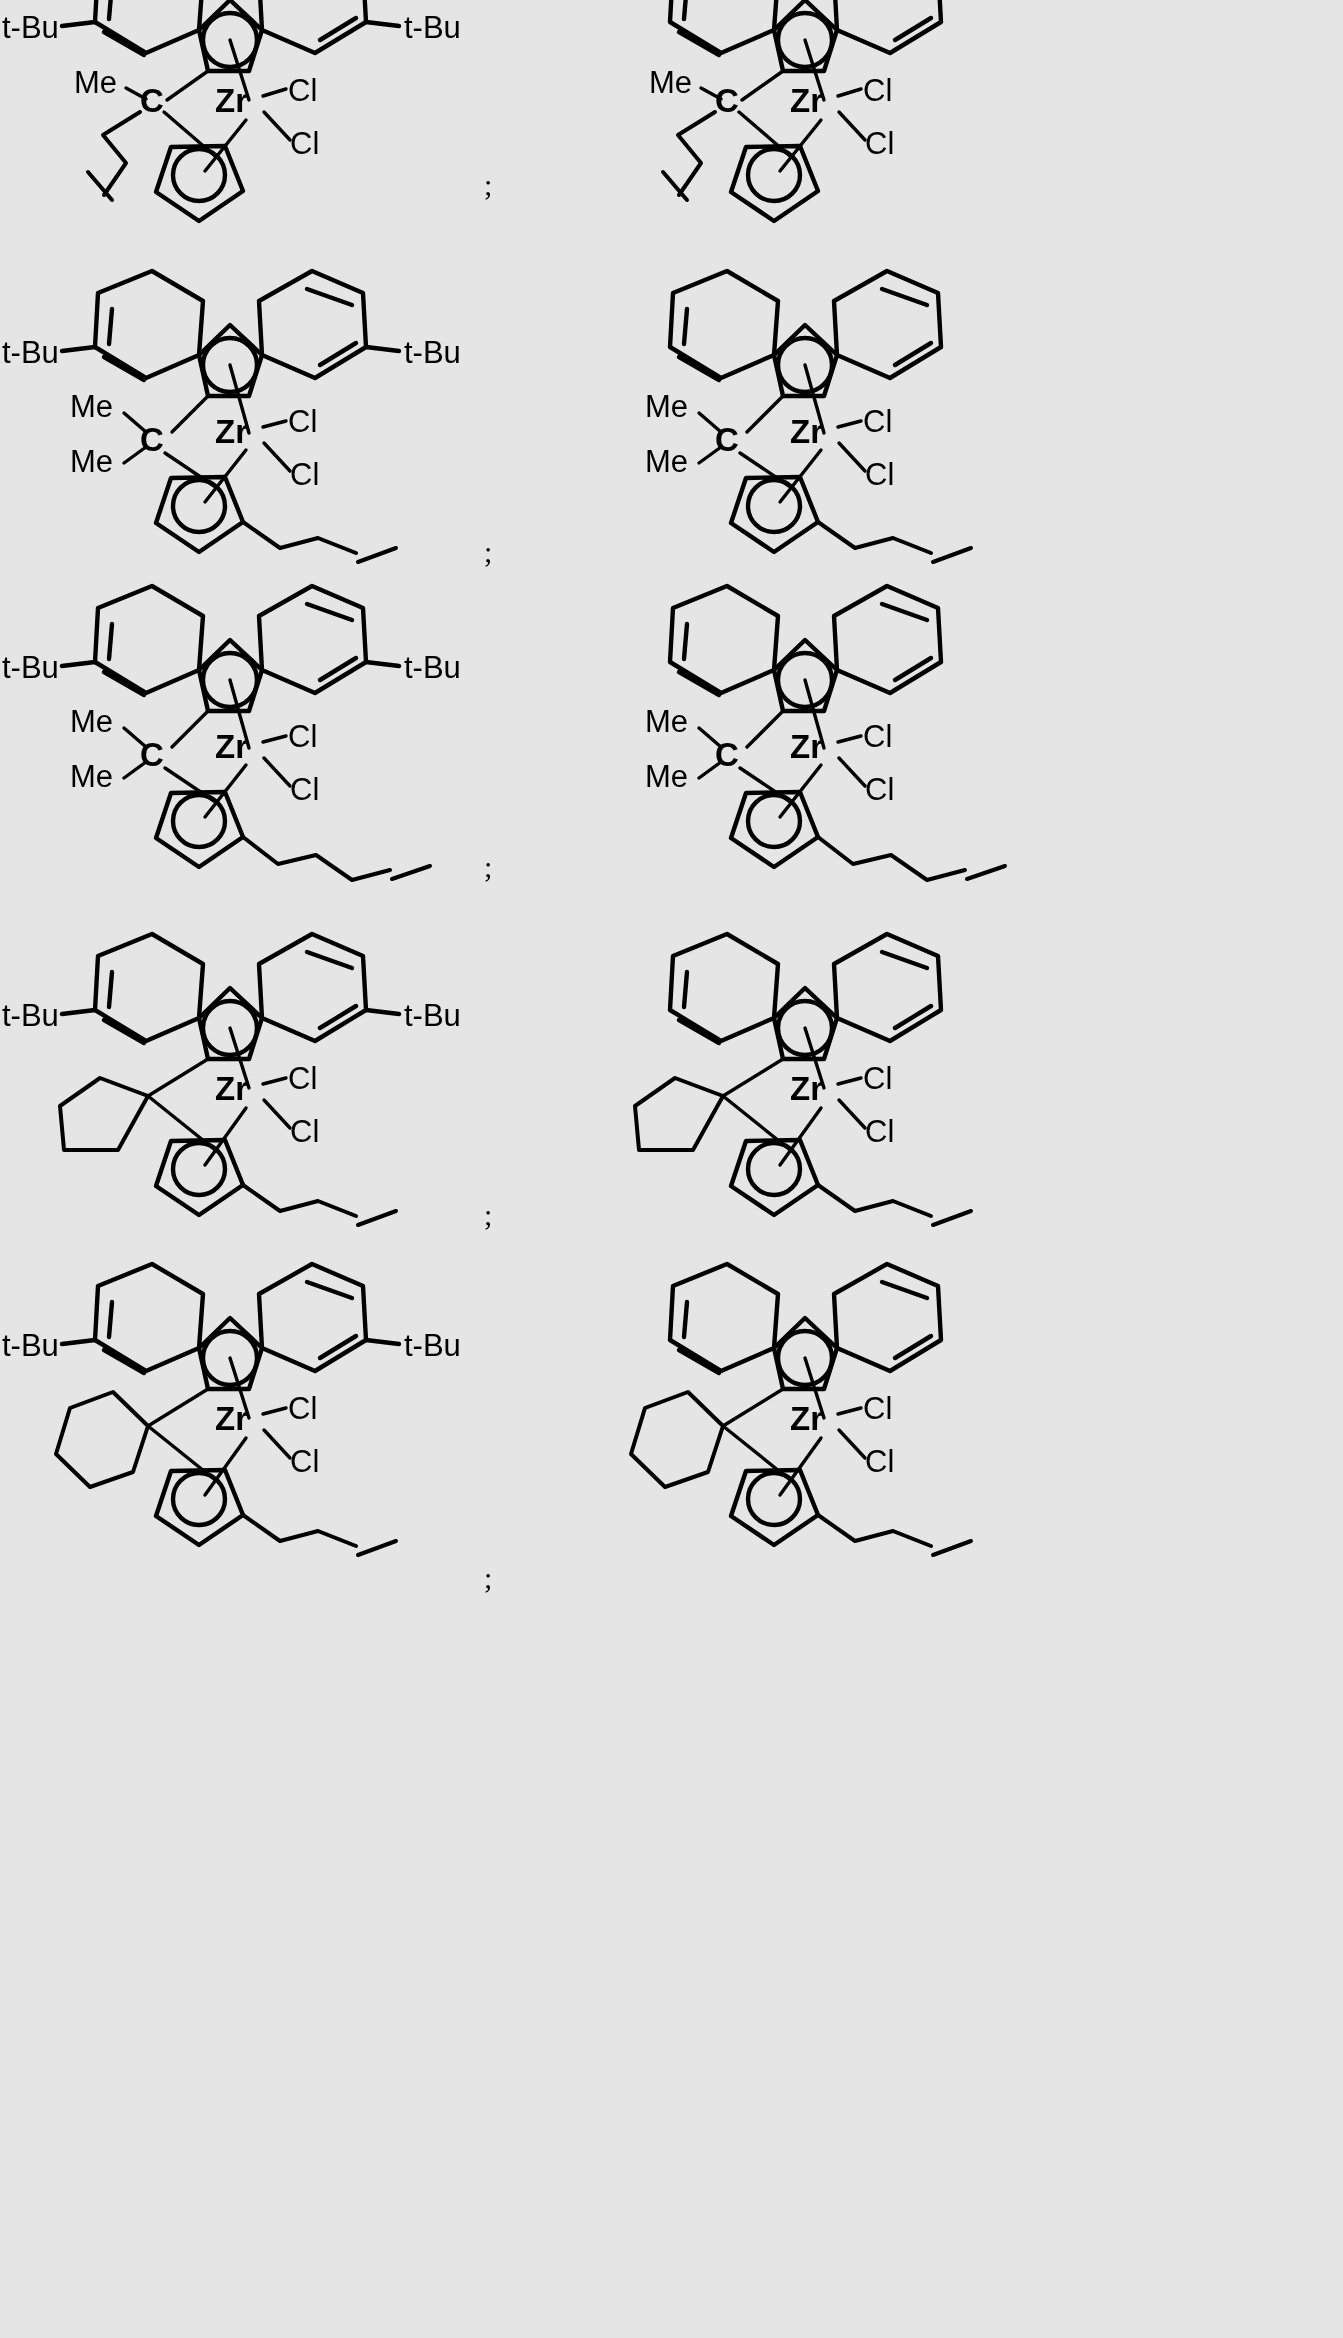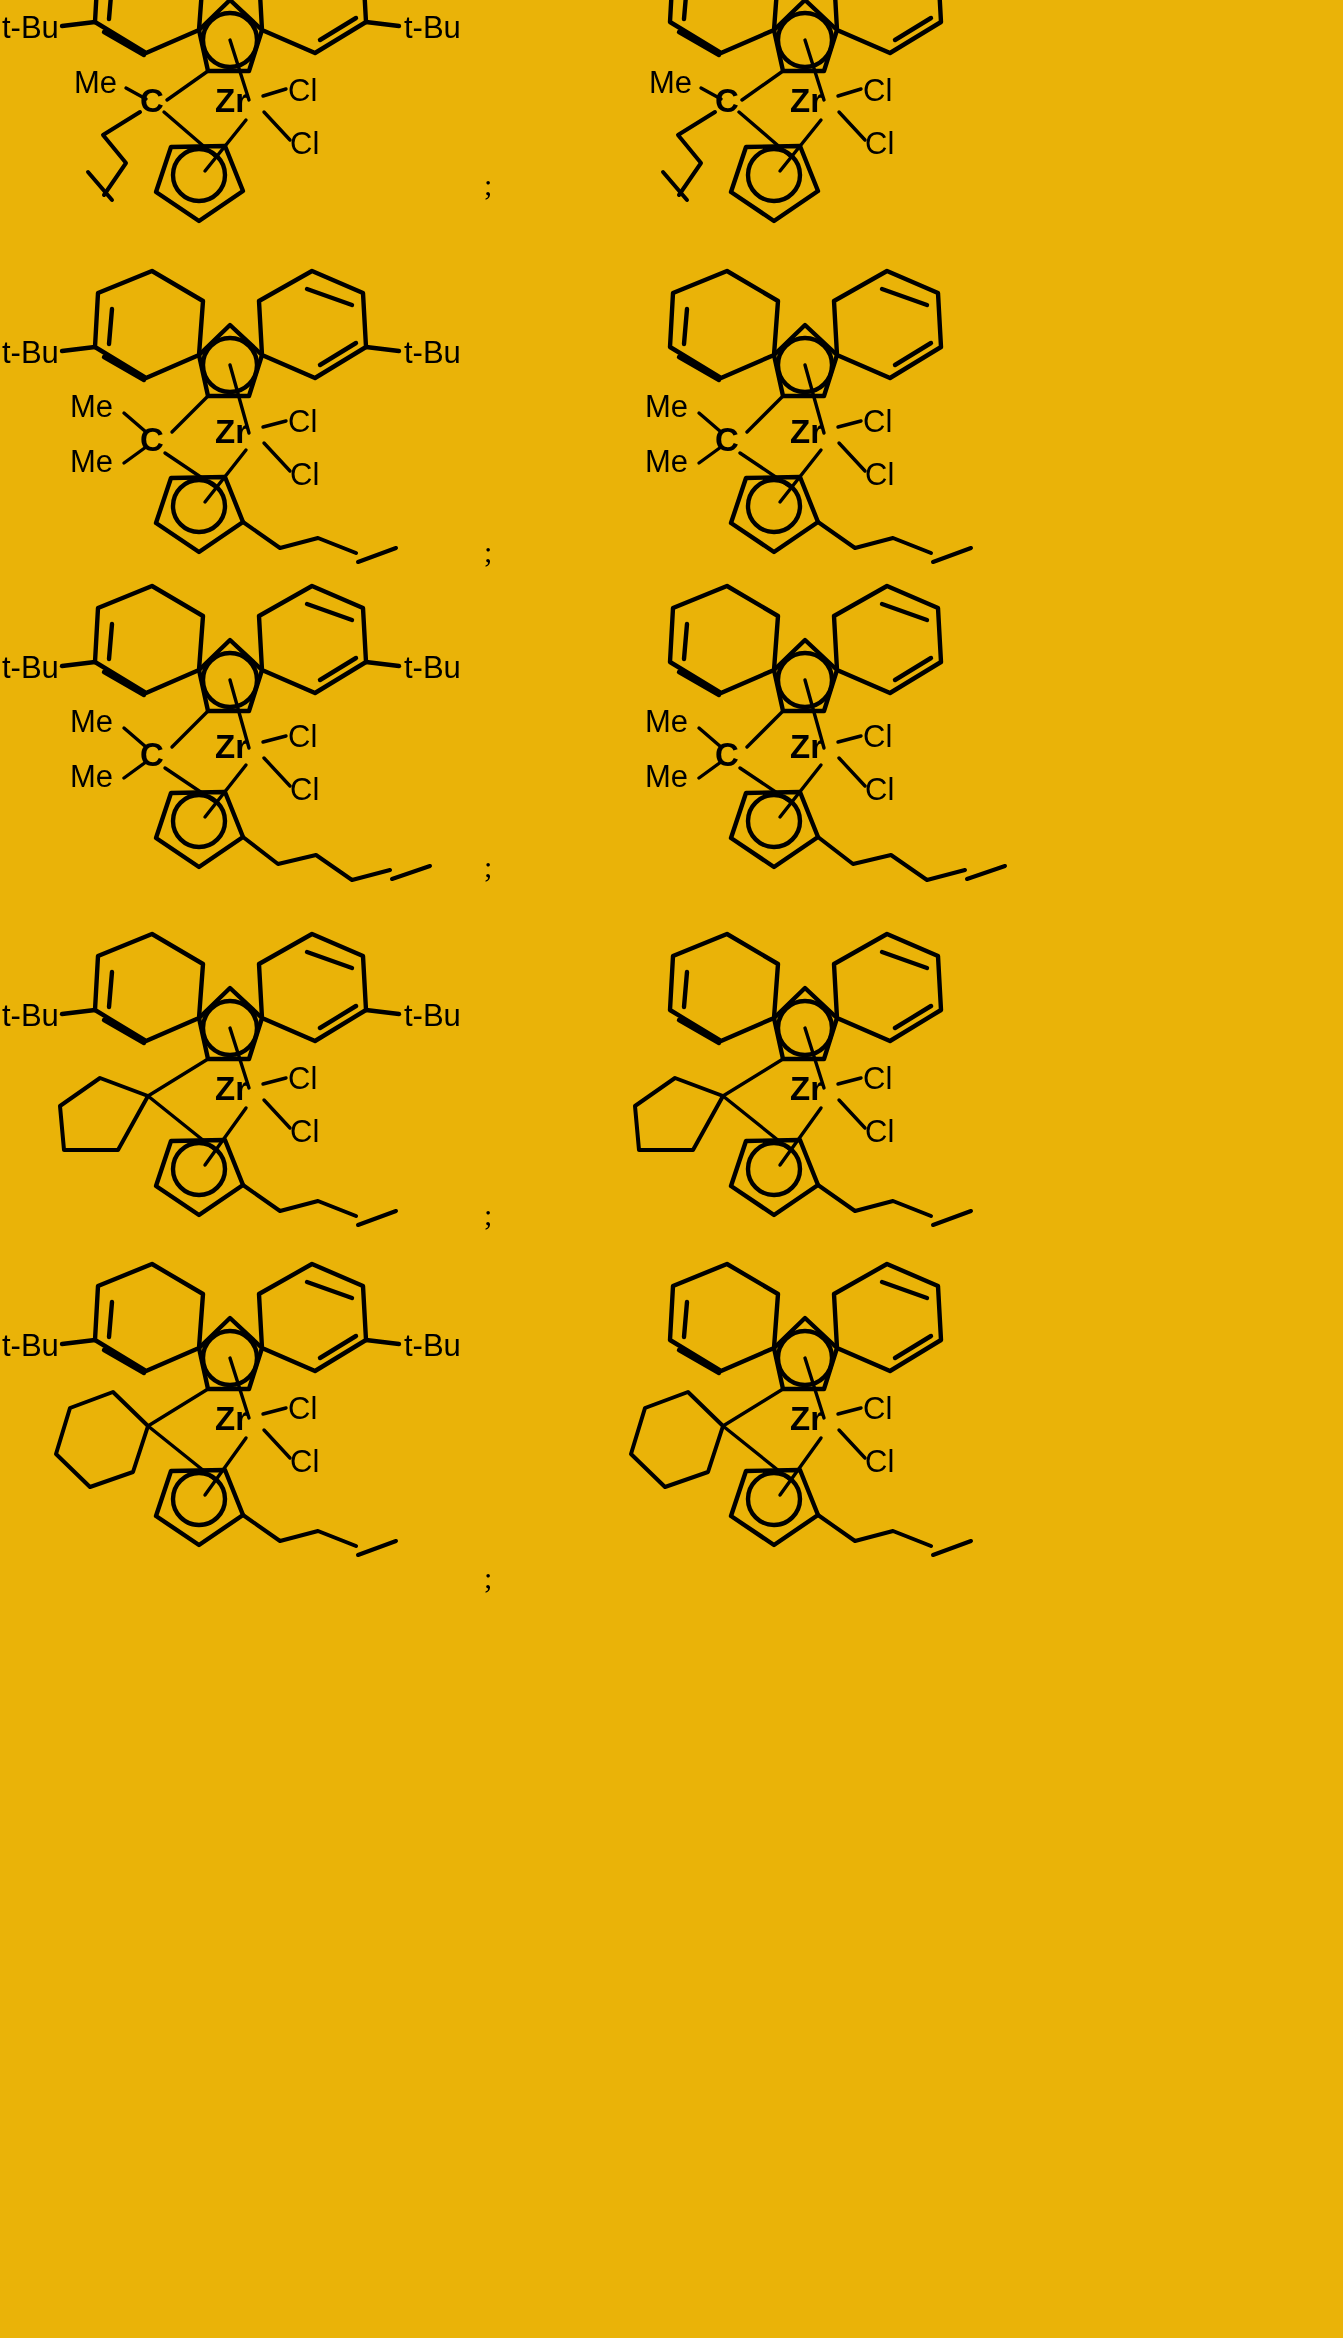--- a/index.html
+++ b/index.html
@@ -1,17 +1,17 @@
 <!DOCTYPE html>
 <html><head>
 <meta charset="utf-8">
 <style>
   html,body{margin:0;padding:0;background:#ffffff;}
   body{width:1343px;height:2338px;font-family:"Liberation Sans",sans-serif;color:#000;overflow:hidden;position:relative;}
-  #sheet{position:relative;width:1343px;height:2338px;background:#eab308;}
+  #sheet{position:relative;width:1343px;height:2338px;background:#e5e5e5;}
   .row{position:absolute;left:0;width:1343px;height:466px;}
   .struct{position:absolute;top:0;width:460px;height:466px;}
   .struct.left{left:0;}
   .struct.right{left:575px;}
   svg{display:block;overflow:visible;}
   .semi{position:absolute;left:484px;font-family:"Liberation Serif",serif;font-size:30px;line-height:1;color:#000;}
   text{font-family:"Liberation Sans",sans-serif;fill:#000;}
   .lbl{font-size:31px;}
   .lbl-b{font-size:33px;font-weight:bold;}
 </style>

